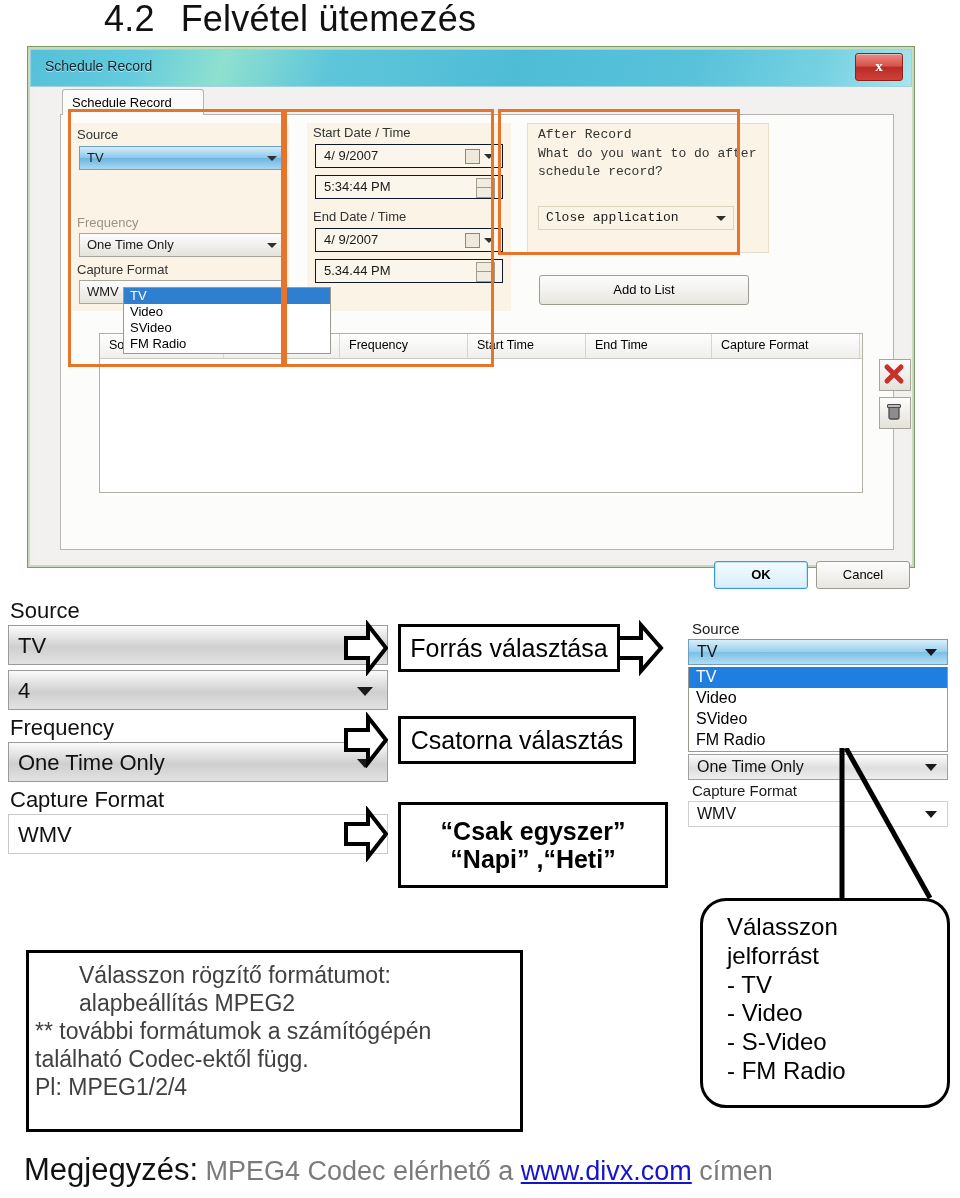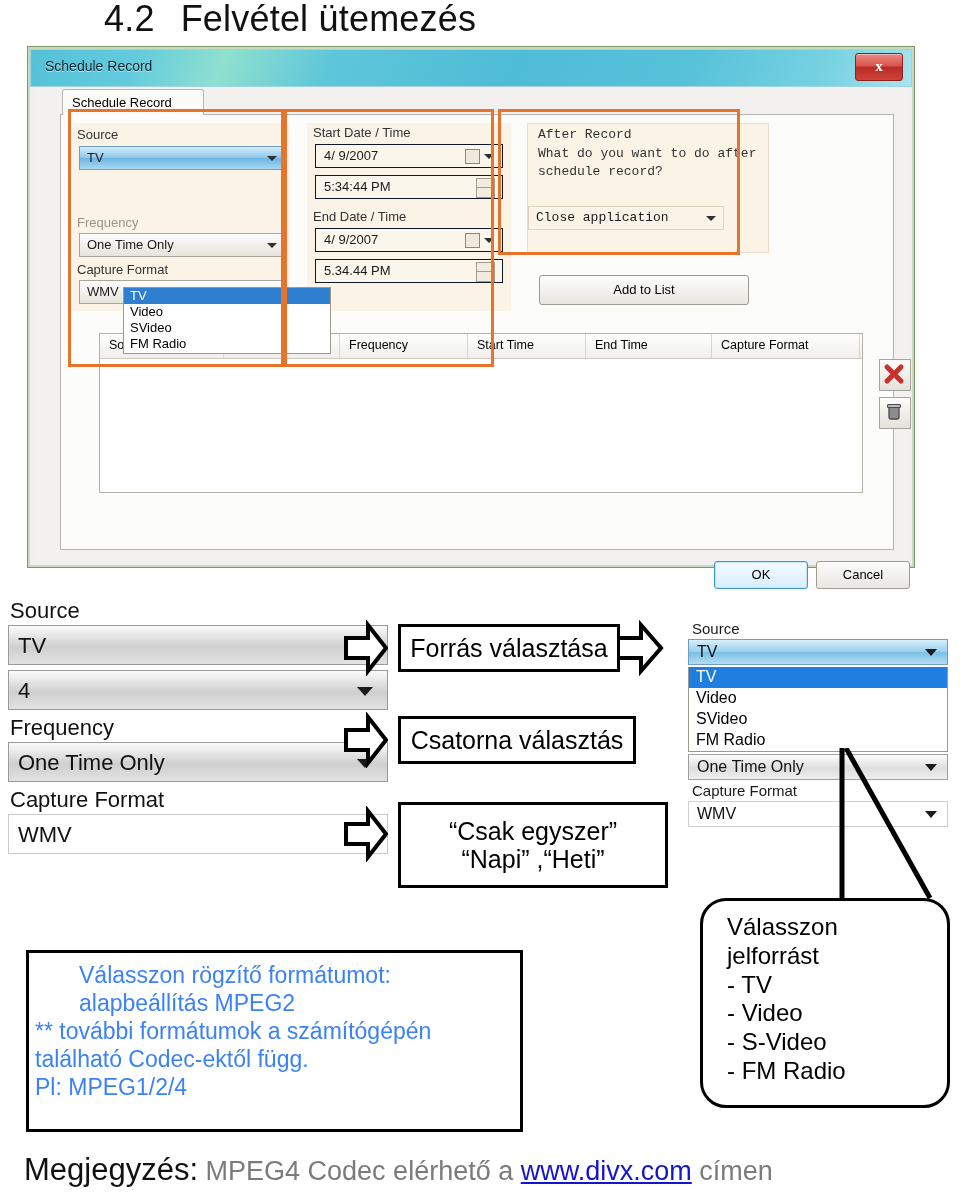--- a/index.html
+++ b/index.html
@@ -62,21 +62,21 @@
           background:linear-gradient(180deg,#fefefe,#f0efec);}
   #lvhead div{font-size:12.5px;line-height:23px;padding-left:9px;
               border-right:1px solid #d8d5ce;box-sizing:border-box;cursor:pointer;}
 
   .sidebtn{position:absolute;width:30px;height:30px;background:linear-gradient(180deg,#fdfdfc,#e4e1da);
            border:1px solid #a7a49c;cursor:pointer;}
   .dlgbtn{position:absolute;height:26px;background:linear-gradient(180deg,#fdfdfd,#e8e6e0);
           border:1px solid #9e9b93;border-radius:3px;font-size:13px;text-align:center;
           line-height:25px;cursor:pointer;}
   .dlgbtn.def{border-color:#3c9ad2;box-shadow:0 0 0 1px #bfe2f5 inset;
-              background:linear-gradient(180deg,#f4fbff,#d8eefb);}
+              background:linear-gradient(180deg,#f4fbff,#d8eefb);font-weight:bold;}
 
   
   .orng{position:absolute;border:3px solid #e8732a;box-sizing:border-box;
         pointer-events:none;z-index:6;}
 
   
   #leftstack{position:absolute;left:8px;top:598px;width:380px;}
   #leftstack .cl{font-size:22px;color:#111;margin:0 0 1px 2px;}
   #leftstack .cc{position:relative;height:40px;margin-bottom:5px;
                  background:linear-gradient(180deg,#fbfbfb,#cfcfcf 55%,#e2e2e2);
@@ -85,21 +85,21 @@
   #leftstack .cc.plain{background:#fff;border-color:#c9c9c9;}
   #leftstack .cc .car{position:absolute;right:14px;top:16px;width:0;height:0;
             border-left:8px solid transparent;border-right:8px solid transparent;
             border-top:9px solid #1a1a1a;}
 
   
   .barrow{position:absolute;width:44px;height:56px;}
   .callout{position:absolute;border:3px solid #000;background:#fff;box-sizing:border-box;
            font-size:25px;color:#000;display:flex;align-items:center;justify-content:center;
            text-align:center;padding:2px 6px;}
-  .callout.bold{font-weight:normal;line-height:1.12;}
+  .callout.bold{font-weight:bold;line-height:1.12;}
 
   
   #rightpanel{position:absolute;left:688px;top:620px;width:260px;}
   #rightpanel .cl{font-size:15px;color:#1a1a1a;margin:0 0 2px 4px;}
   #rightpanel .cc{position:relative;height:26px;box-sizing:border-box;font-size:16px;
                   color:#111;padding:3px 0 0 8px;margin-bottom:2px;cursor:pointer;
                   background:linear-gradient(180deg,#fcfcfc,#dedede 55%,#eee);
                   border:1px solid #a0a0a0;}
   #rightpanel .cc.blue{background:linear-gradient(180deg,#d8eefa,#9bd0ee 48%,#7cc0e6 52%,#b4dcf3);
                        border-color:#6f9fc0;}
@@ -113,21 +113,21 @@
   #rlist .it.sel{background:#1f7fe0;color:#fff;}
 
   
   #bubble{position:absolute;left:700px;top:898px;width:250px;height:210px;
           border:3px solid #000;border-radius:26px;background:#fff;box-sizing:border-box;
           padding:12px 0 0 24px;font-size:24px;line-height:1.20;color:#000;z-index:4;}
 
   
   #notebox{position:absolute;left:26px;top:950px;width:497px;height:182px;
            border:3px solid #000;background:#fff;box-sizing:border-box;
-           padding:8px 6px 0 6px;font-size:23px;line-height:1.22;color:#3b82f6;}
+           padding:8px 6px 0 6px;font-size:23px;line-height:1.22;color:#404040;}
   #notebox .ind{padding-left:44px;}
 
   
   #footer{position:absolute;left:24px;top:1152px;font-size:27px;white-space:nowrap;}
   #footer .k{color:#111;font-size:31px;}
   #footer .g{color:#7b7b7b;}
   #footer .lk{color:#1414cf;text-decoration:underline;cursor:pointer;}
 </style>
 </head>
 <body>
@@ -194,21 +194,21 @@
           <span>5.34.44 PM</span>
           <span style="position:absolute;right:7px;top:2px;width:17px;height:9px;border:1px solid #a39c8c;background:#f2ece0;"></span>
           <span style="position:absolute;right:7px;top:11px;width:17px;height:9px;border:1px solid #a39c8c;background:#f2ece0;"></span>
         </div>
       </div>
 
       <div class="grp" style="left:466px;top:8px;width:240px;height:128px;border:1px solid #e6ddcb;font-family:Liberation Mono, monospace;">
         <div class="lbl" style="position:absolute;left:10px;top:3px;">After Record</div>
         <div class="lbl" style="position:absolute;left:10px;top:22px;">What do you want to do after</div>
         <div class="lbl" style="position:absolute;left:10px;top:40px;">schedule record?</div>
-        <div class="combo" style="left:0;top:82px;width:196px;background:#faf3e6;border-color:#ddd3bf;">
+        <div class="combo" style="left:10px;top:82px;width:196px;background:#faf3e6;border-color:#ddd3bf;">
           <span>Close application</span>
           <span class="car"></span>
         </div>
       </div>
 
       <div class="dlgbtn" style="left:478px;top:160px;width:208px;height:28px;line-height:27px;">Add to List</div>
 
       <div id="listview">
         <div id="lvhead">
           <div style="width:124px">Source</div>

